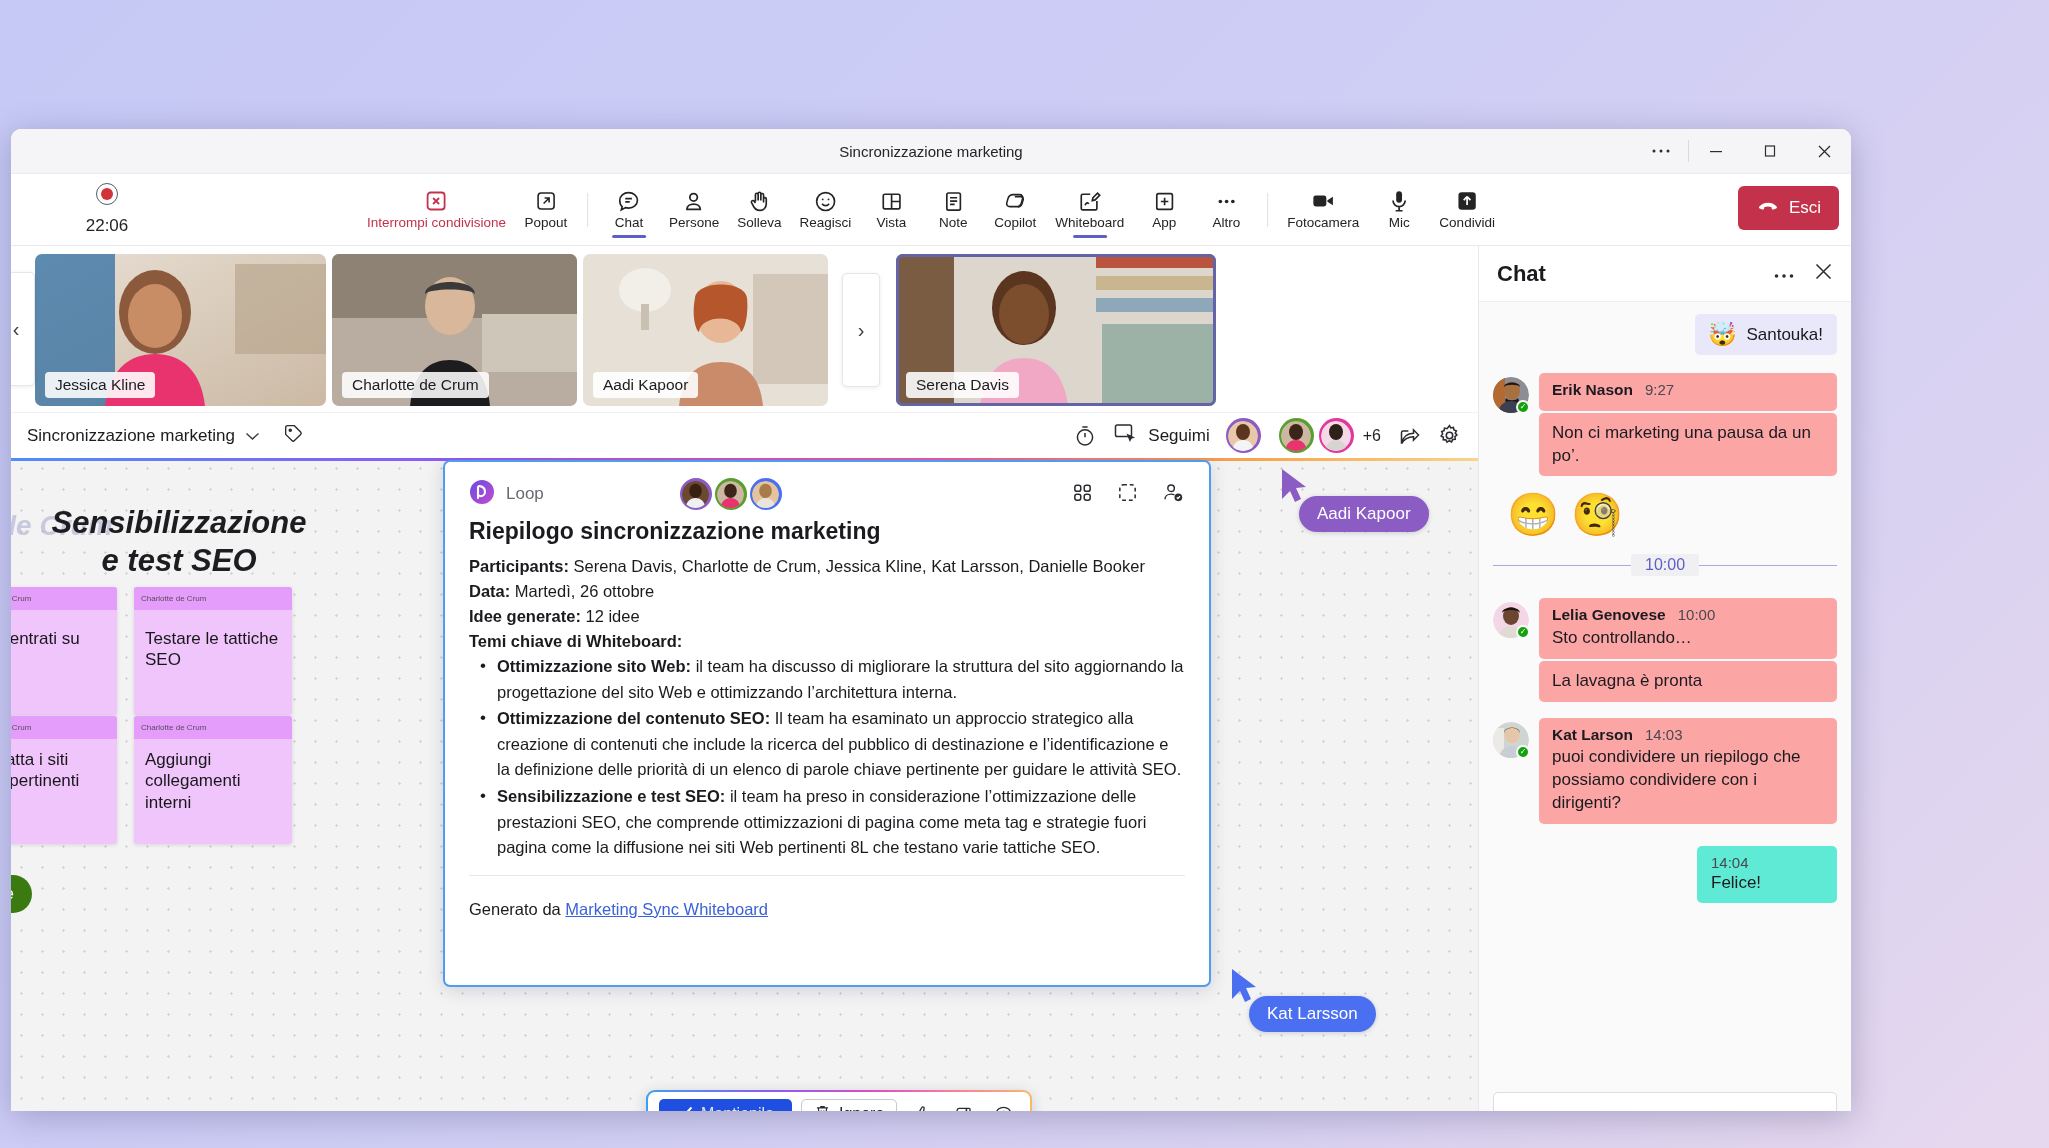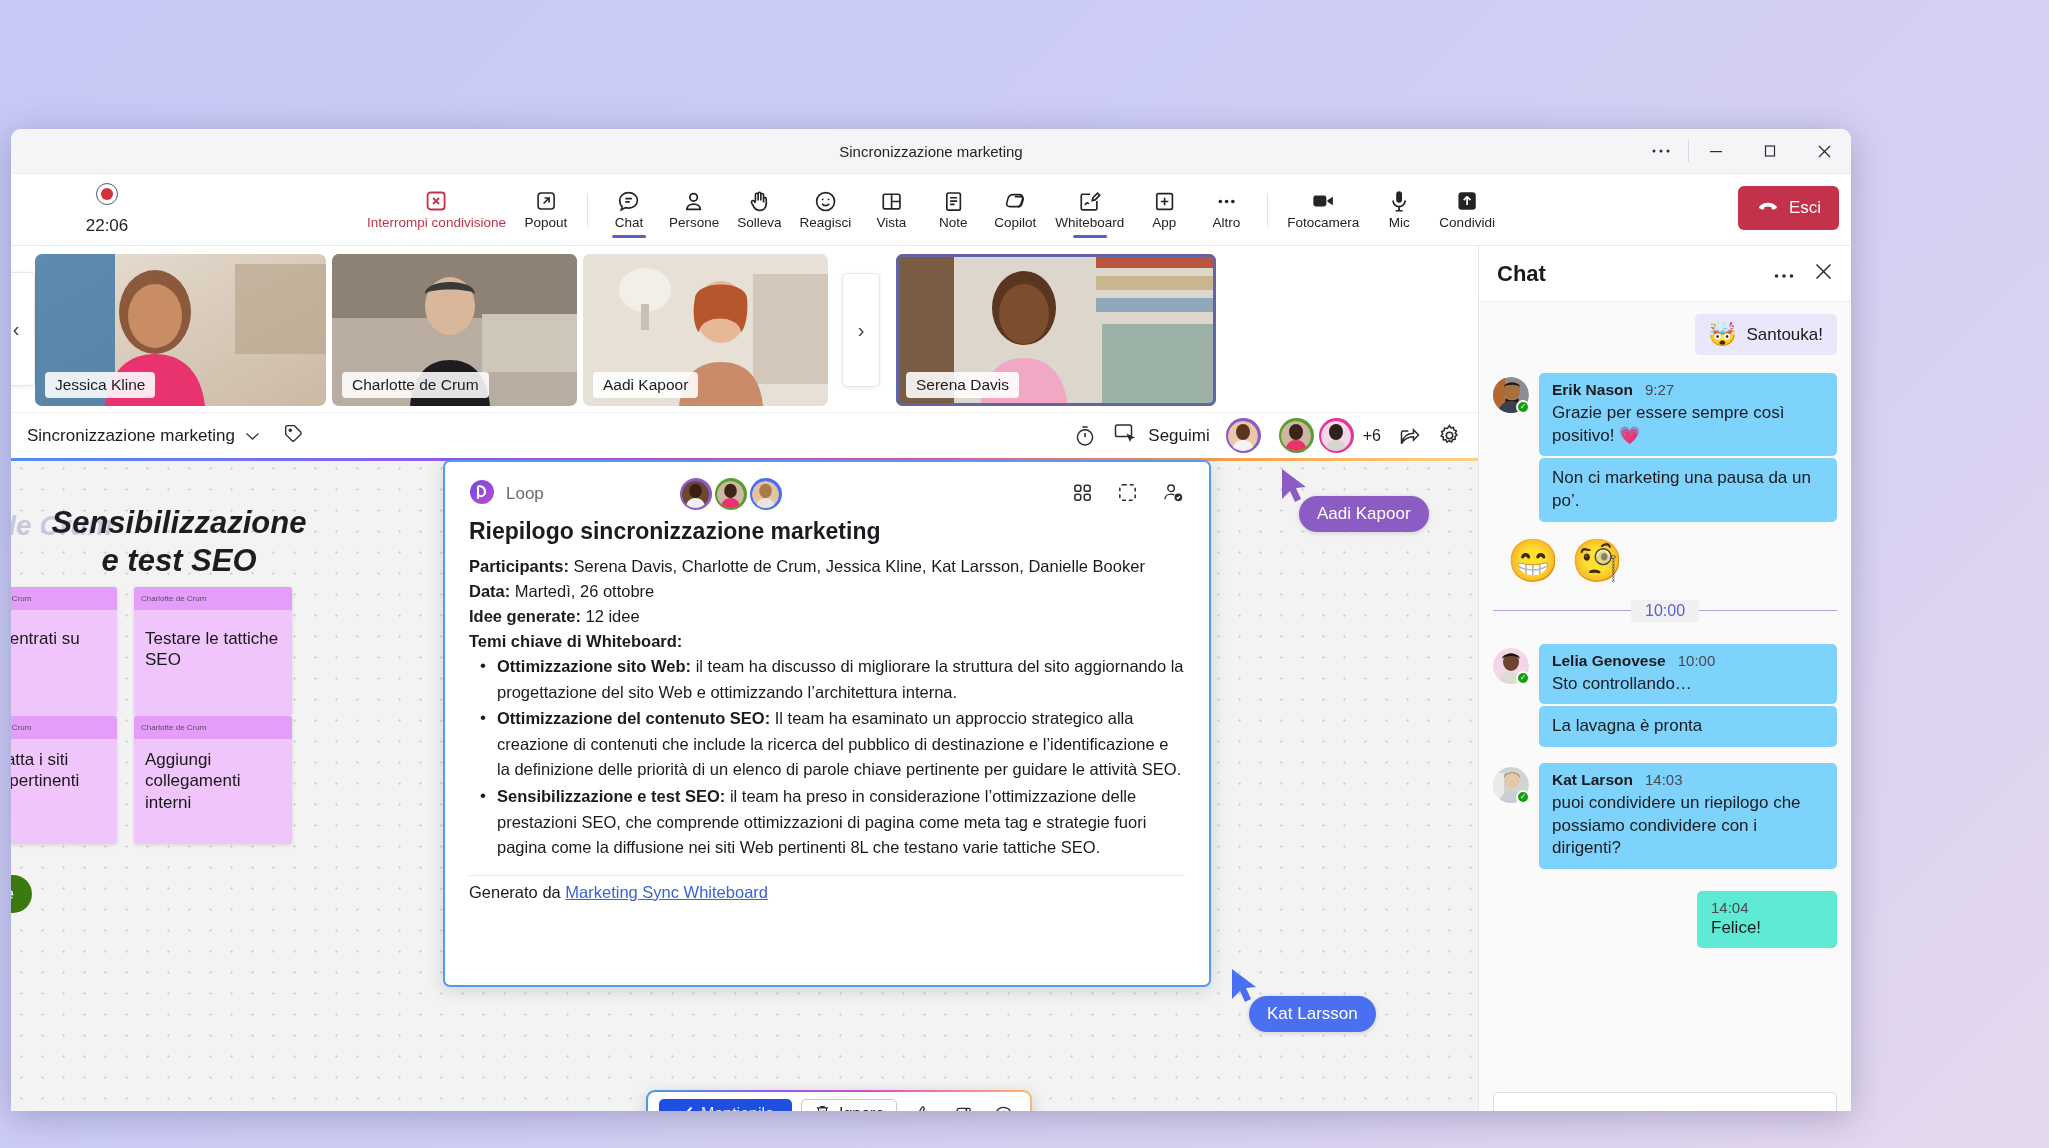--- a/index.html
+++ b/index.html
@@ -185,21 +185,21 @@
   .loop-meta { font-size:16.5px; color:#1b1b1f; line-height:1.52; }
   .loop-meta b { font-weight:700; }
   .loop-themes { font-size:16.5px; font-weight:700; color:#1b1b1f; margin-top:3px; }
   .loop-ul { margin:3px 0 0 6px; }
   .loop-li {
     font-size:16.5px; color:#1b1b1f; line-height:1.55; padding-left:22px;
     position:relative; margin-bottom:1px;
   }
   .loop-li:before { content:"•"; position:absolute; left:5px; top:-1px; font-size:17px; }
   .loop-li b { font-weight:700; }
-  .loop-foot { margin:14px 24px 0; border-top:1px solid #e6e6ea; padding-top:7px; font-size:16.5px; color:#1b1b1f; }
+  .loop-foot { margin:14px 24px 0; border-top:1px solid #e6e6ea; padding-top:24px; font-size:16.5px; color:#1b1b1f; }
   .loop-foot a { color:#3b62d8; }
 
   
   .actionbar {
     position:absolute; left:635px; bottom:10px; width:386px; height:48px;
     background:#fff; border-radius:9px;
     border:2.5px solid transparent;
     background-image: linear-gradient(#fff,#fff), linear-gradient(90deg,#3fa0e8,#8b5cf6 32%,#d94ec0 58%,#f67aa0 78%,#f9b86b 100%);
     background-origin:border-box; background-clip:padding-box,border-box;
     display:flex; align-items:center; gap:9px; padding:0 11px;
@@ -236,21 +236,21 @@
   .msg-in { display:flex; gap:10px; margin-bottom:8px; }
   .msg-av { position:relative; flex:0 0 auto; width:36px; height:36px; margin-top:4px; }
   .msg-av .pic { width:36px;height:36px;border-radius:50%; overflow:hidden; }
   .presence {
     position:absolute; right:-1px; bottom:-1px; width:14px;height:14px;border-radius:50%;
     background:#13a10e; border:2px solid #fafafa; display:flex; align-items:center; justify-content:center;
   }
   .presence:after { content:"✓"; color:#fff; font-size:8px; line-height:1; }
   .msg-col { flex:1 1 auto; min-width:0; }
   .bubble-in {
-    background:#7dd3fc; border-radius:5px; padding:7px 13px 9px; font-size:17px; color:#1b1b1f; line-height:1.34;
+    background:#fca5a5; border-radius:5px; padding:7px 13px 9px; font-size:17px; color:#1b1b1f; line-height:1.34;
   }
   .bubble-in.cont { margin-top:2px; padding-top:9px; }
   .m-hdr { display:flex; align-items:baseline; gap:12px; margin-bottom:1px; }
   .m-name { font-size:15.5px; font-weight:600; color:#1b1b1f; }
   .m-time { font-size:15px; color:#49494f; }
   .reactions { display:flex; gap:12px; padding:10px 0 6px 14px; }
   .reactions .emo { font-size:42px; line-height:1; }
   .divider { display:flex; align-items:center; gap:0; margin:12px 0 22px; }
   .divider .ln { flex:1 1 auto; height:1px; background:#a9a9e0; }
   .divider .pill { font-size:16px; color:#5b5fc7; background:#f0f0f2; padding:2px 14px; border-radius:3px; }
@@ -853,21 +853,20 @@
                   </svg>
               </div>
               <span class="presence"></span>
             </div>
             <div class="msg-col">
               <div class="bubble-in">
                 <div class="m-hdr">
                   <span class="m-name">Erik Nason</span>
                   <span class="m-time">9:27</span>
                 </div>
-                <div>Grazie per essere sempre così positivo! 💗</div>
               </div>
               <div class="bubble-in cont">
                 <div>Non ci marketing una pausa da un po’.</div>
               </div>
             </div>
           </div>
 
           <div class="reactions">
             <span class="emo">😁</span>
             <span class="emo">🧐</span>

